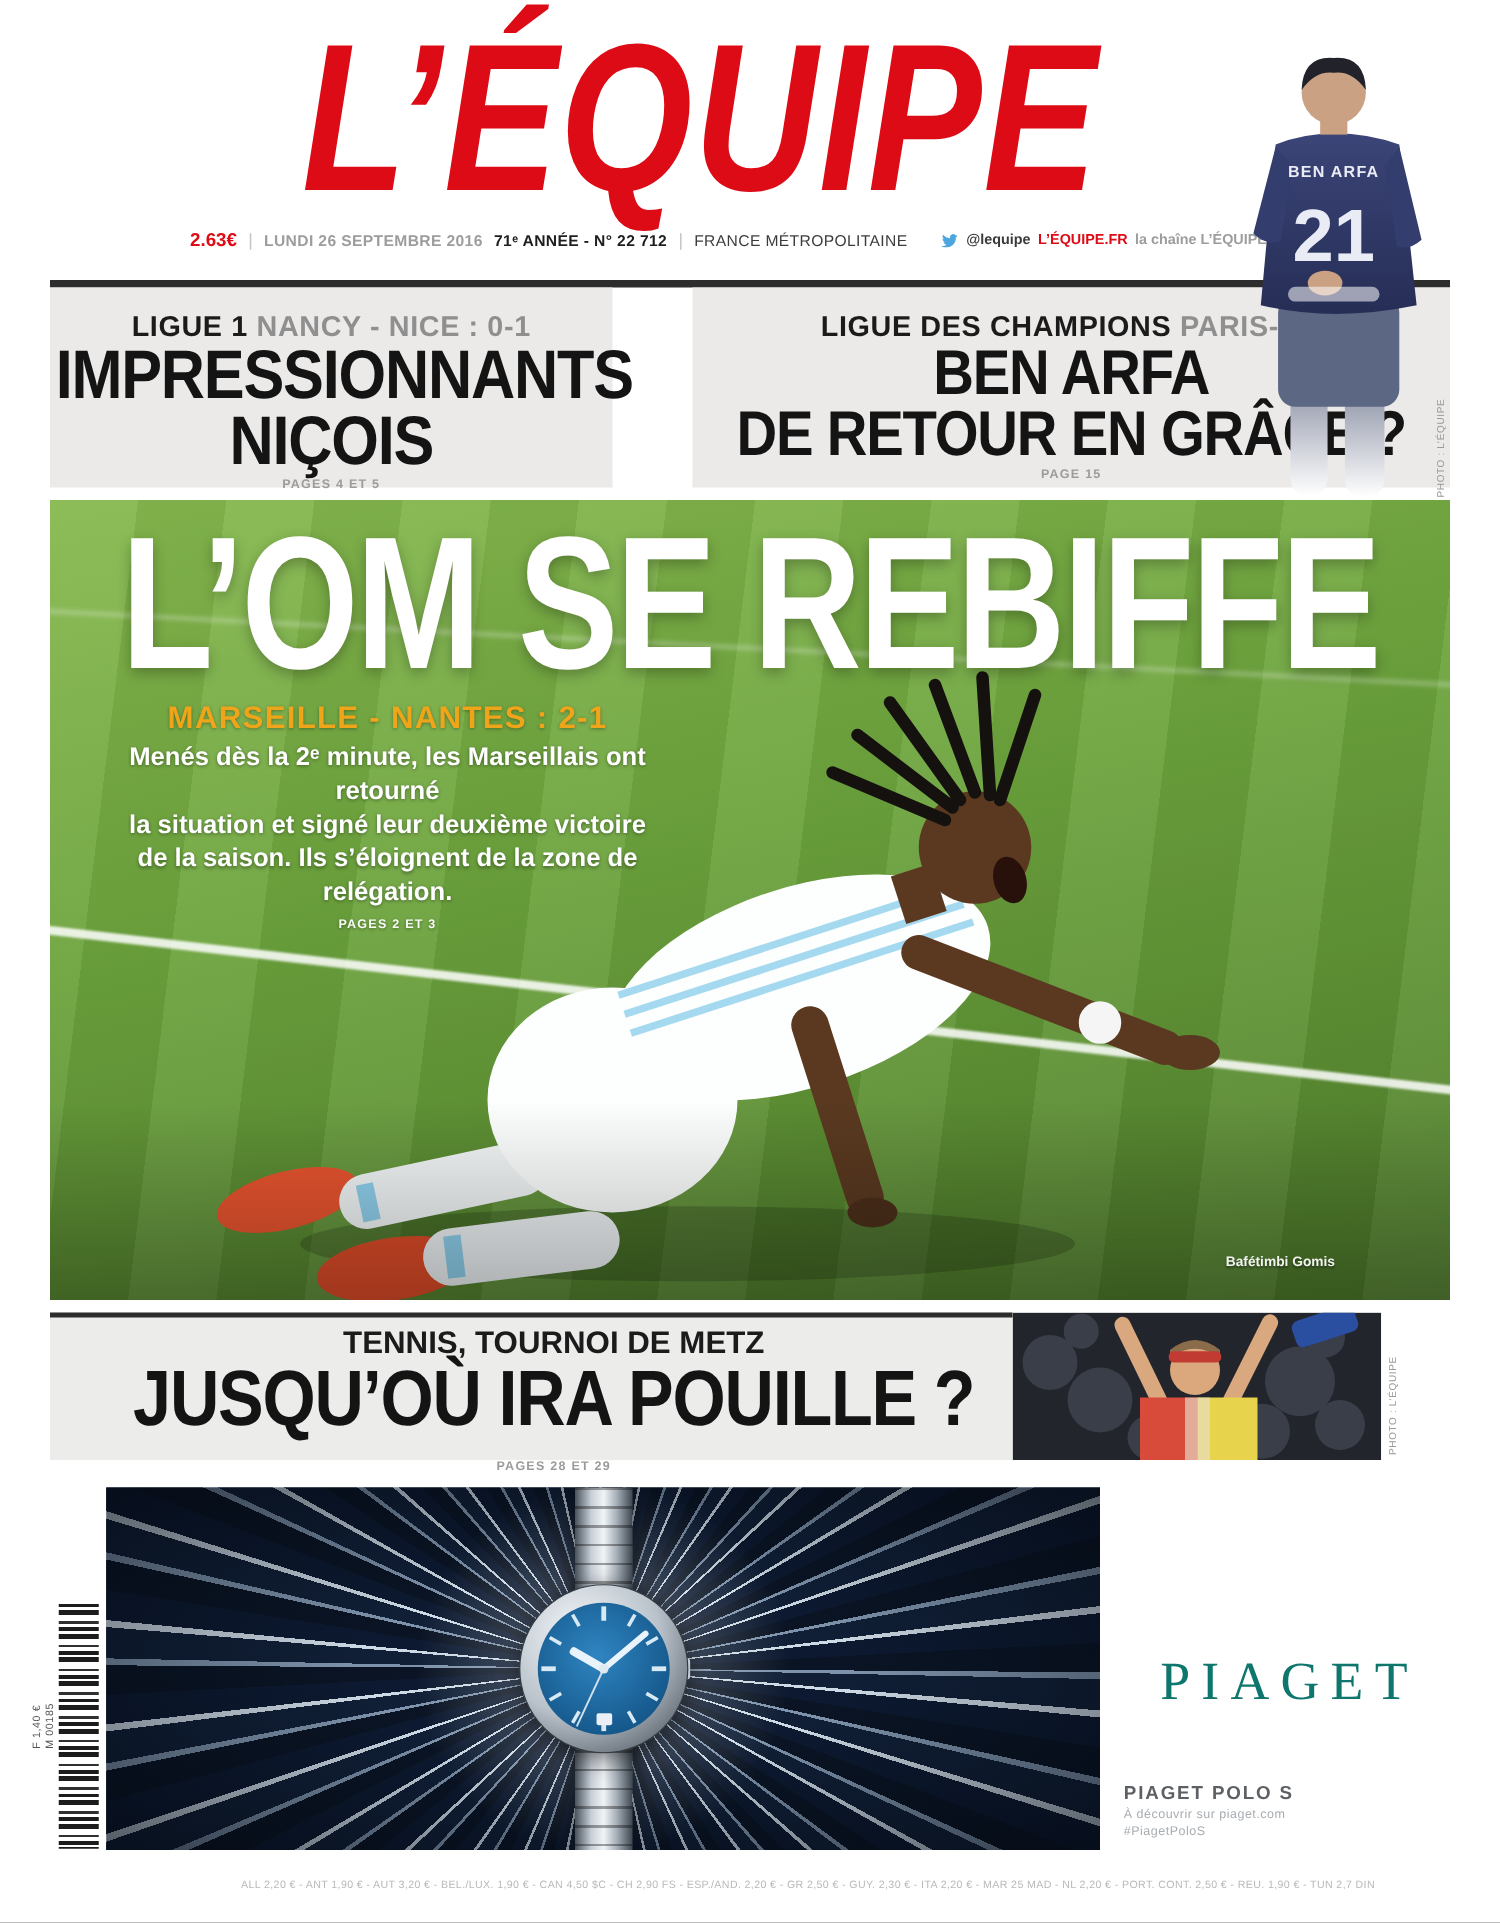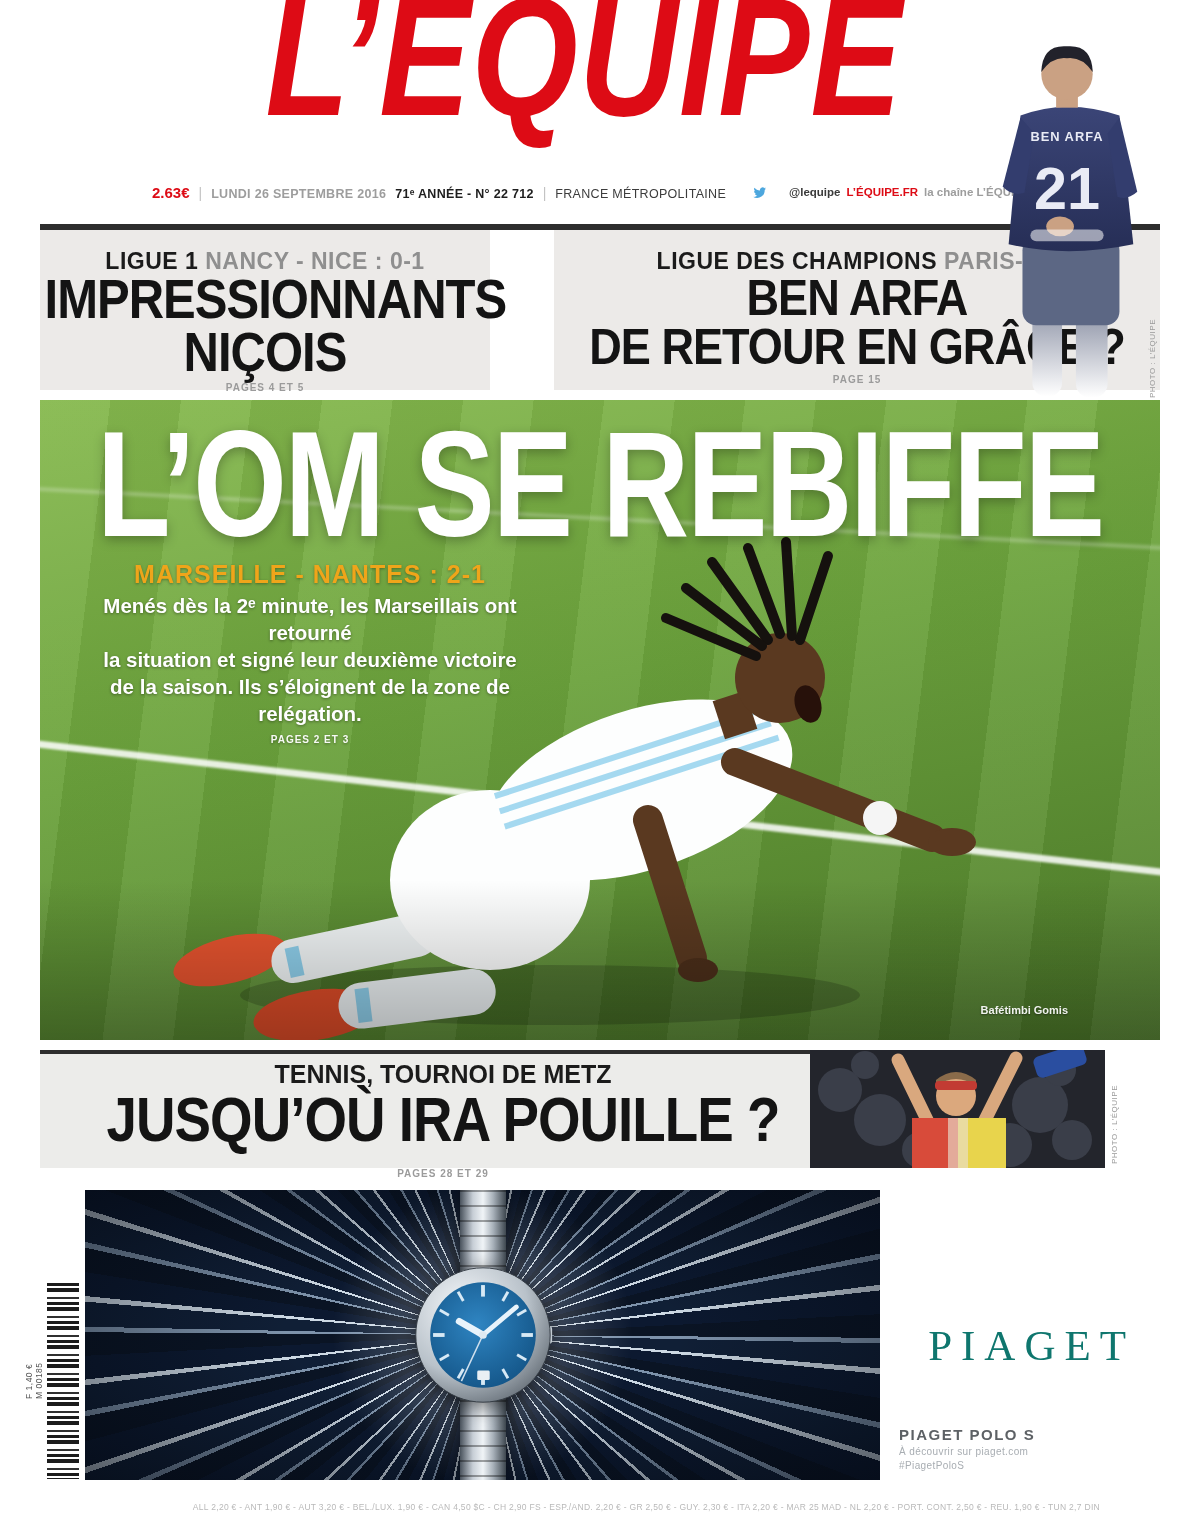--- a/index.html
+++ b/index.html
@@ -11,31 +11,31 @@
     --pitch2:#4f7d2b;
     --gold:#efa51a;
     --navy:#0b1628;
   }
   *{margin:0;padding:0;box-sizing:border-box;}
   html,body{background:#888;}
   body{font-family:"Liberation Sans","DejaVu Sans",sans-serif;}
   .page{position:relative;width:1200px;height:1538px;background:#fff;margin:0 auto;overflow:hidden;}
 
   
-  .logo{position:absolute;left:164px;top:14px;width:840px;height:162px;display:flex;justify-content:center;}
+  .logo{position:absolute;left:140px;top:14px;width:840px;height:162px;display:flex;align-items:center;justify-content:center;}
   .logo-text{font-size:112px;font-weight:bold;font-style:italic;color:var(--red);
     transform:scale(1.22,1.5);letter-spacing:1px;white-space:nowrap;line-height:1;}
   .infoline{position:absolute;left:152px;top:184px;display:flex;align-items:baseline;gap:9px;white-space:nowrap;}
   .infoline .price{color:var(--red);font-weight:bold;font-size:15px;}
   .infoline .sep{color:#c3c3c3;font-size:14px;}
   .infoline .date{color:#9d9d9d;font-weight:bold;font-size:12.5px;letter-spacing:.3px;}
   .infoline .edition{color:#1e1e1e;font-weight:bold;font-size:12.5px;letter-spacing:.3px;}
   .infoline .region{color:#3c3c3c;font-weight:normal;font-size:12.5px;letter-spacing:.3px;}
   .socialline{position:absolute;left:752px;top:186px;display:flex;align-items:center;gap:6px;font-size:11.5px;font-weight:bold;white-space:nowrap;}
-  .socialline .handle{color:#3a3a3a;margin-left:16px;}
+  .socialline .handle{color:#3a3a3a;}
   .socialline .site{color:var(--red);}
   .socialline .chan{color:#9d9d9d;}
 
   
   .top-rule{position:absolute;left:40px;top:224px;width:1120px;height:6px;background:#2d2d2d;}
   .story-block{position:absolute;top:230px;height:160px;background:var(--block-bg);text-align:center;padding-top:18px;}
   .story-block.left{left:40px;width:450px;}
   .story-block.right{left:554px;width:606px;}
   .kicker{font-size:23px;font-weight:bold;letter-spacing:.5px;color:var(--ink);}
   .kicker .detail{color:var(--kicker-gray);}

